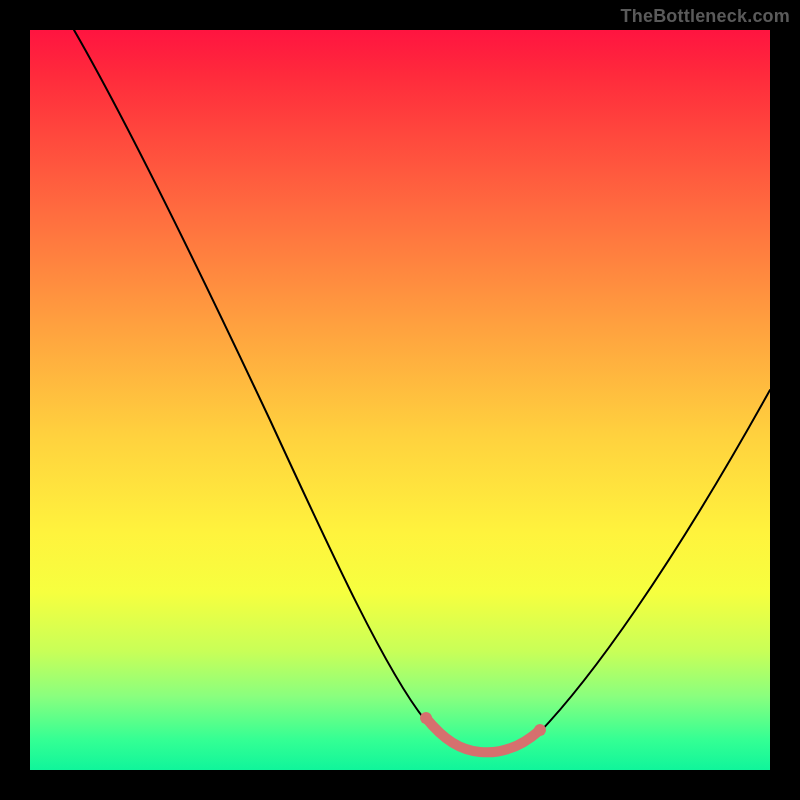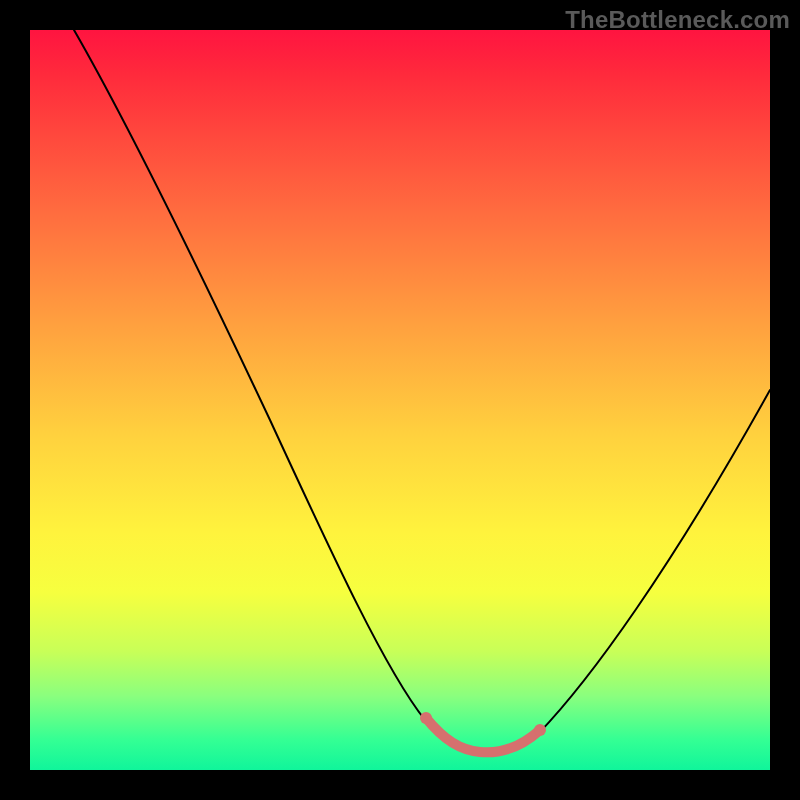--- a/index.html
+++ b/index.html
@@ -17,21 +17,21 @@
     top: 0;
     width: 800px;
     height: 800px;
     background: #000;
   }
   .watermark {
     position: absolute;
     top: 6px;
     right: 10px;
     color: #5a5a5a;
-    font-size: 24px;
+    font-size: 18px;
     font-weight: 600;
     letter-spacing: 0.2px;
     z-index: 5;
   }
   .plot {
     position: absolute;
     left: 30px;
     top: 30px;
     width: 740px;
     height: 740px;

